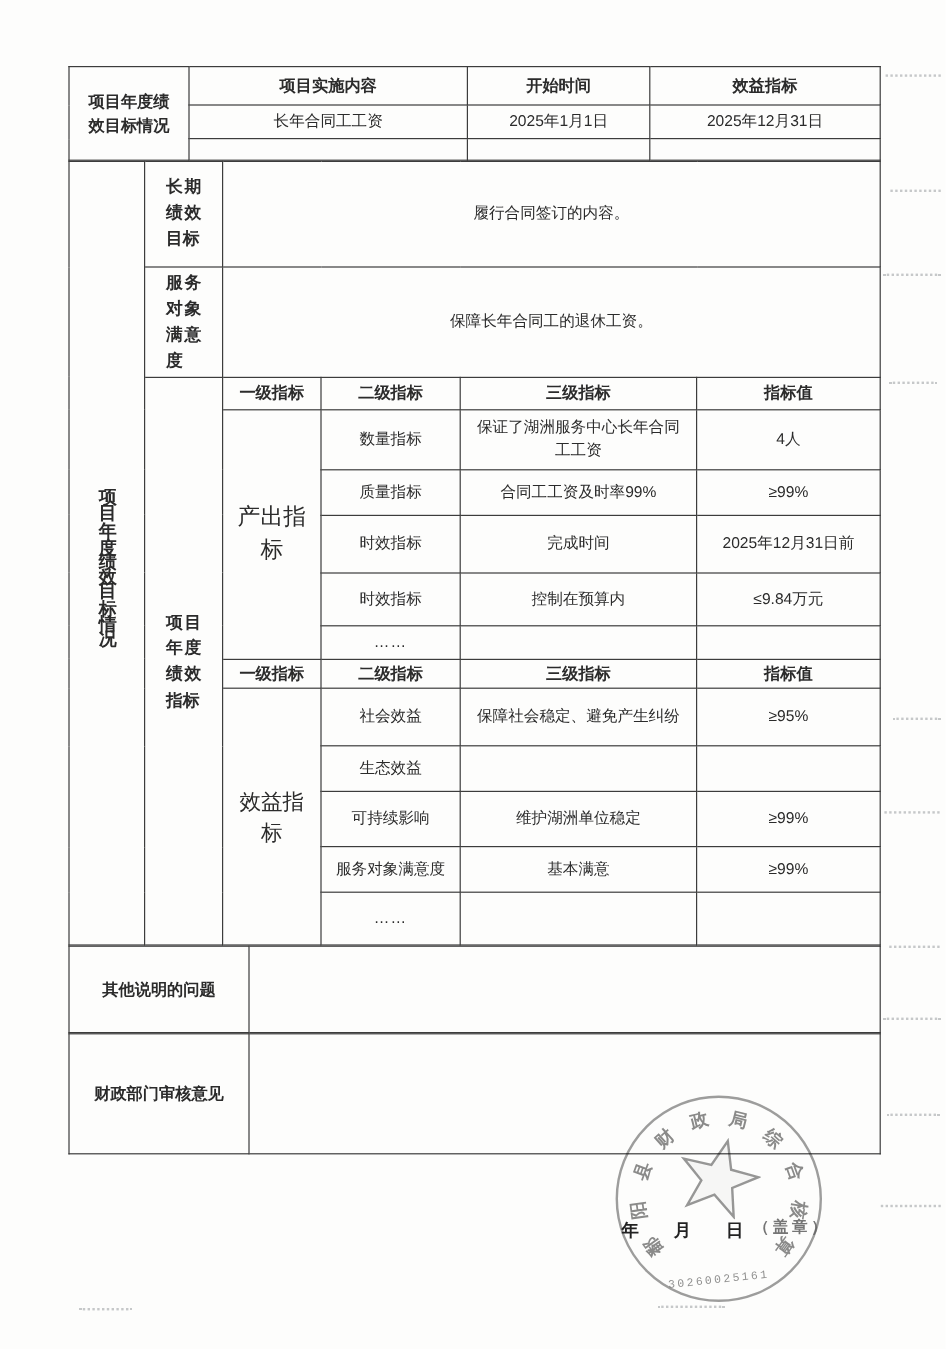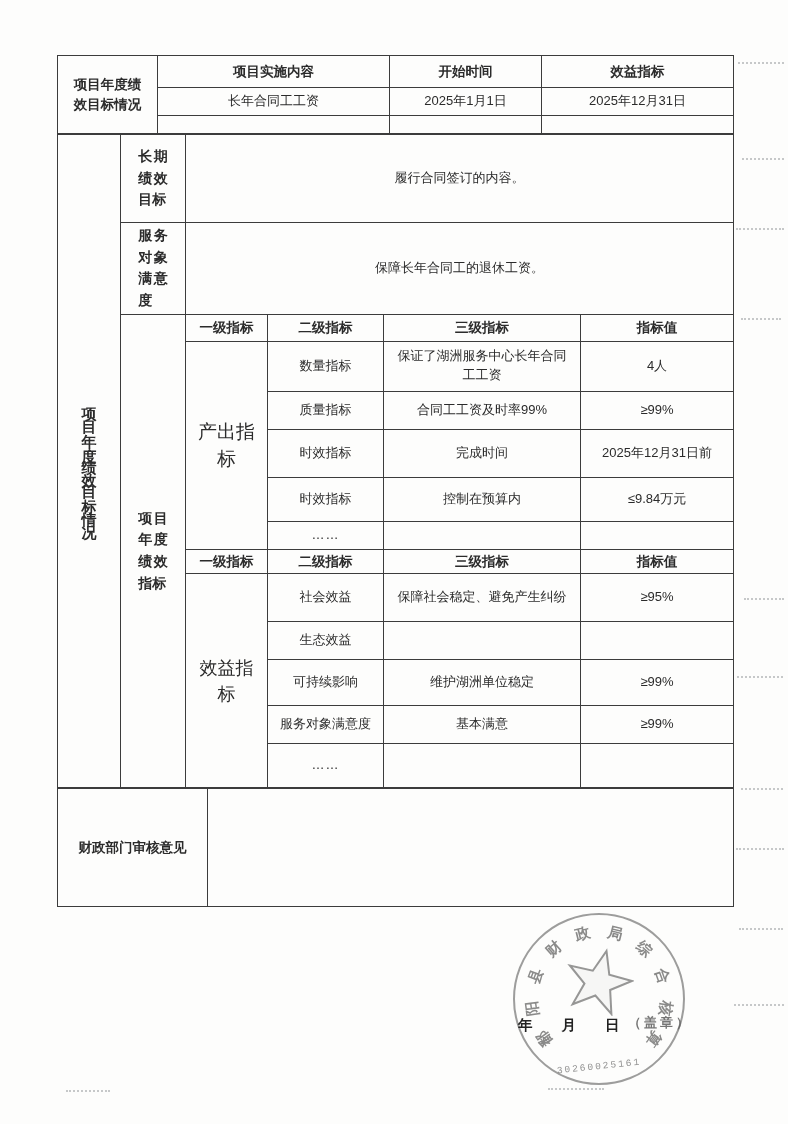--- a/index.html
+++ b/index.html
@@ -151,28 +151,40 @@
       <td class="ctr">≥99%</td>
     </tr>
     <tr style="height:44px">
       <td class="ellips">……</td>
       <td></td>
       <td></td>
     </tr>
   </tbody>
     </table>
 
-
   <table>
     <colgroup>
         <col style="width:150px">
         <col>
       </colgroup>
     <tbody>
-        <tr style="height:118px">
+        <tr style="height:72px">
+      <td class="lbl">其他说明的问题</td>
+      <td></td>
+    </tr>
+  </tbody>
+    </table>
+
+  <table>
+    <colgroup>
+        <col style="width:150px">
+        <col>
+      </colgroup>
+    <tbody>
+        <tr style="height:100px">
       <td class="lbl">财政部门审核意见</td>
       <td></td>
     </tr>
   </tbody>
     </table>
 </div>
 
 <div id="dateline">年　　月　　日</div>
 
 <div id="stamp">

